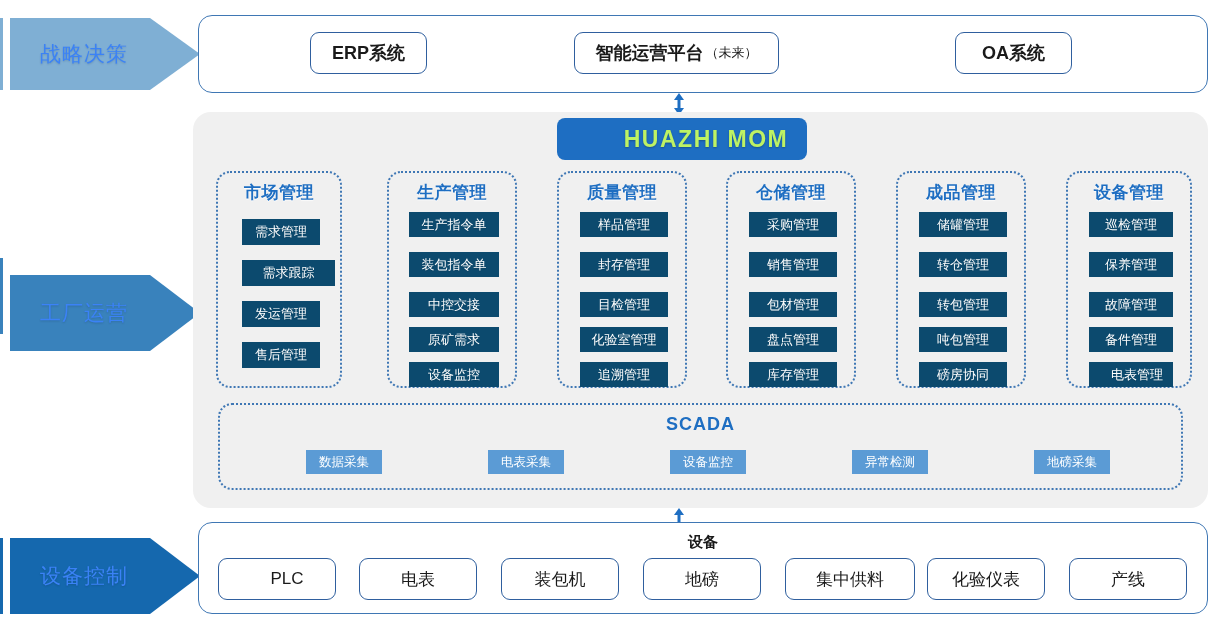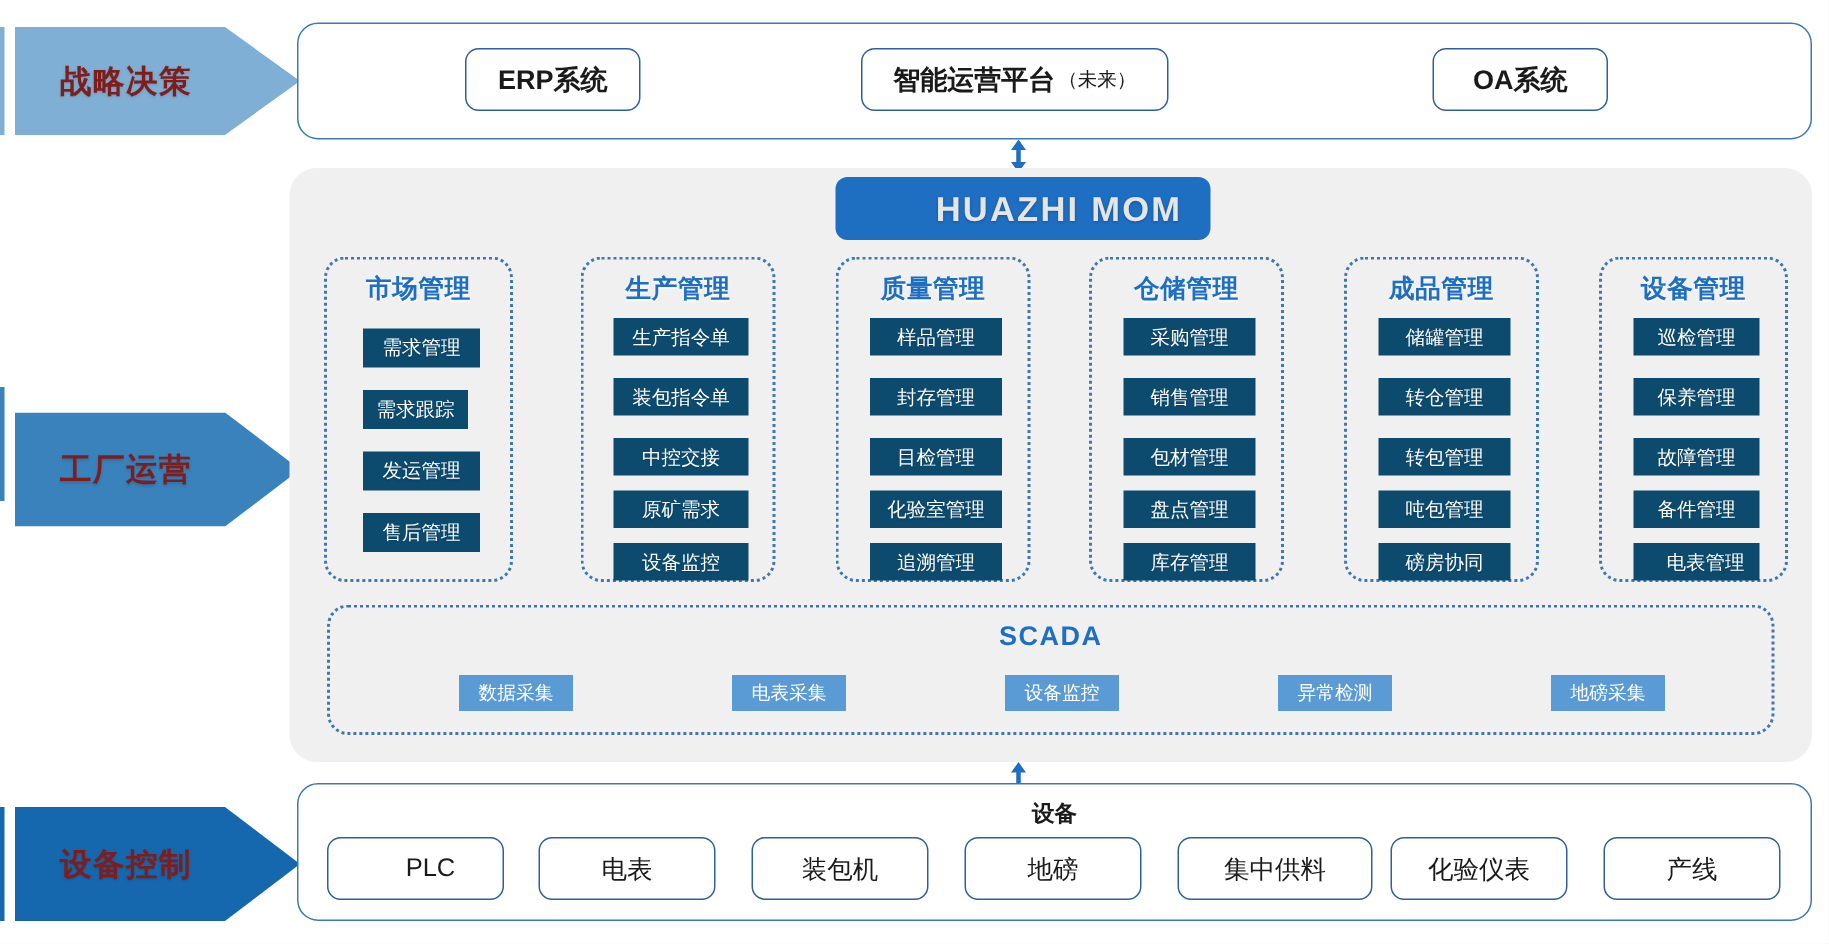--- a/index.html
+++ b/index.html
@@ -8,22 +8,22 @@
     background: #ffffff;
     font-family: "Liberation Sans", "DejaVu Sans", sans-serif;
     overflow: hidden;
   }
   #stage { position: relative; width: 1219px; height: 629px; }
 
   
   .layer-arrow {
     position: absolute;
     display: flex; align-items: center;
-    color: #7f1d1d;
-    font-weight: bold;
+    color: #3b82f6;
+    font-weight: normal;
     letter-spacing: 1px;
     padding-left: 30px;
   }
   .layer-arrow .arrow-body {
     position: absolute; left: 0; top: 0; height: 100%; width: 100%;
   }
   .layer-arrow .arrow-label {
     position: relative; z-index: 2;
     text-shadow: 0 1px 2px rgba(0,0,0,.15);
     white-space: nowrap;
@@ -53,21 +53,21 @@
     position: absolute;
     background: #f0f0f0;
     border-radius: 18px;
   }
 
   
   .mom {
     position: absolute;
     background: #1e6ec2;
     border-radius: 8px;
-    color: #e5e5e5;
+    color: #bef264;
     font-weight: bold;
     display: flex; align-items: center; justify-content: center;
     letter-spacing: 1.5px;
     text-shadow: 0 1px 2px rgba(0,0,0,.25);
     padding-left: 48px;
   }
 
   
   .mod-col {
     position: absolute;
@@ -177,21 +177,21 @@
 
   <div class="gray-panel" style="left:193px;top:112px;width:1015px;height:396px;"></div>
 
   <div class="mom" style="left:557px;top:118px;width:250px;height:42px;font-size:23px;">
     <span>HUAZHI   MOM</span>
   </div>
 
   <div class="mod-col" style="left:216px;top:171px;width:126px;height:217px;">
     <div class="mod-title">市场管理</div>
     <div class="mod-item" style="left:24px;top:46px;width:78px;height:26px;">需求管理</div>
-    <div class="mod-item" style="left:24px;top:87px;width:70px;height:26px;">需求跟踪</div>
+    <div class="mod-item" style="left:24px;top:87px;width:93px;height:26px;">需求跟踪</div>
     <div class="mod-item" style="left:24px;top:128px;width:78px;height:26px;">发运管理</div>
     <div class="mod-item" style="left:24px;top:169px;width:78px;height:26px;">售后管理</div>
   </div>
 
   <div class="mod-col" style="left:387px;top:171px;width:130px;height:217px;">
     <div class="mod-title">生产管理</div>
     <div class="mod-item" style="left:20px;top:39px;width:90px;height:25px;">生产指令单</div>
     <div class="mod-item" style="left:20px;top:79px;width:90px;height:25px;">装包指令单</div>
     <div class="mod-item" style="left:20px;top:119px;width:90px;height:25px;">中控交接</div>
     <div class="mod-item" style="left:20px;top:154px;width:90px;height:25px;">原矿需求</div>

